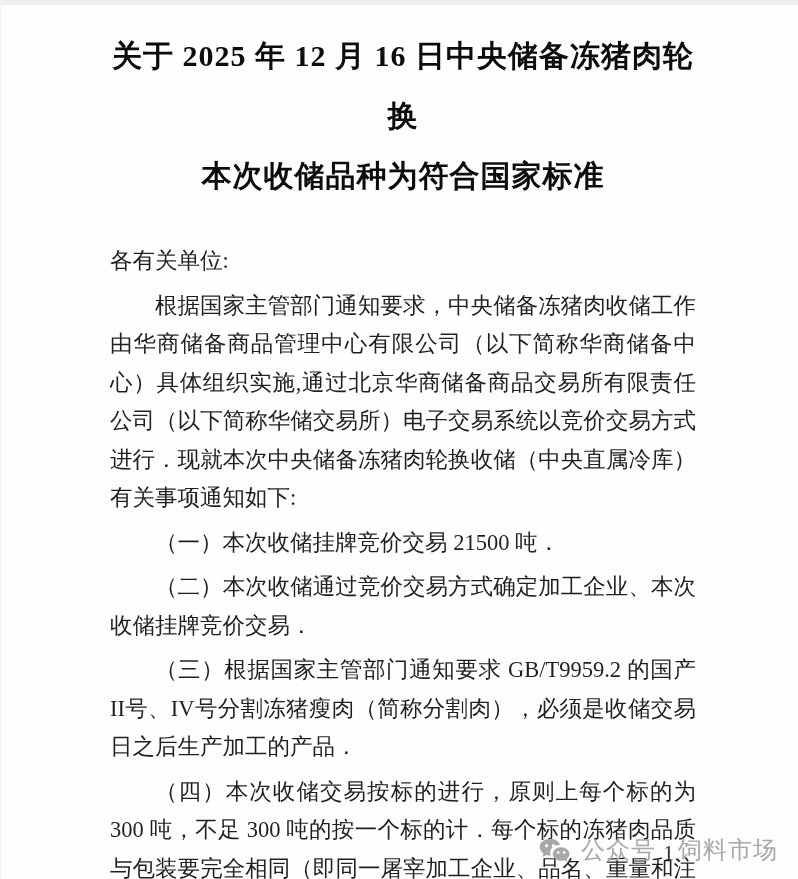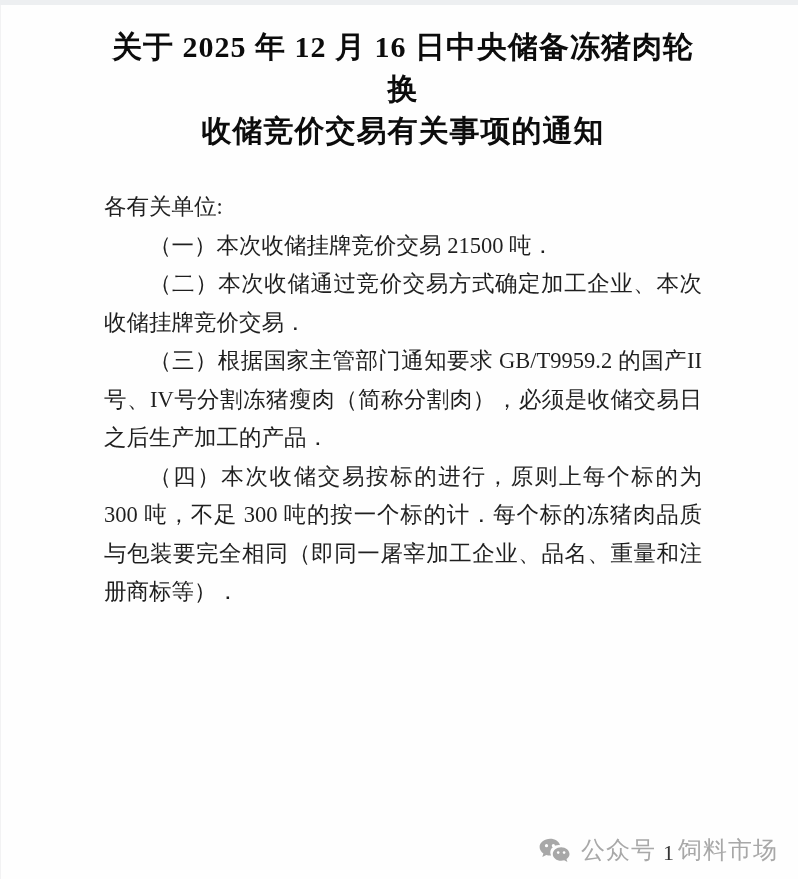--- a/index.html
+++ b/index.html
@@ -24,32 +24,32 @@
   .doc {
     position: absolute;
     top: 26px; left: 104px;
     width: 598px;
     color: #1e1e1e;
   }
   .title {
     text-align: center;
     font-weight: 700;
     font-size: 30px;
-    line-height: 42px;
+    line-height: 60px;
     letter-spacing: 1px;
     color: #0c0c0c;
   }
   .body-text {
     margin-top: 36px;
     font-size: 22.5px;
     line-height: 38.5px;
     text-align: justify;
     color: #1f1f1f;
   }
-  .body-text p { margin: 0; }
+  .body-text p { margin: 6px; }
   .para { text-indent: 45px; }
   .salutation { text-indent: 0; }
   .section-heading {
     font-family: "Liberation Sans", "DejaVu Sans", sans-serif;
     font-weight: 700;
     text-indent: 45px;
     color: #0e0e0e;
     letter-spacing: 0.5px;
   }
   .footer {
@@ -77,25 +77,26 @@
 </style>
 </head>
 <body>
 
 <div class="page">
   <div class="top-strip"></div>
 
   <div class="doc">
     <div class="title">
       <div>关于 2025 年 12 月 16 日中央储备冻猪肉轮换</div>
-      <div>收储竞价交易有关事项的通知</div>
+      <div>本次收储品种为符合国家标准</div>
     </div>
 
     <div class="body-text">
       <p class="salutation">各有关单位:</p>
+      <p class="para">根据国家主管部门通知要求，中央储备冻猪肉收储工作由华商储备商品管理中心有限公司（以下简称华商储备中心）具体组织实施,通过北京华商储备商品交易所有限责任公司（以下简称华储交易所）电子交易系统以竞价交易方式进行．现就本次中央储备冻猪肉轮换收储（中央直属冷库）有关事项通知如下:</p>
       <p class="para">（一）本次收储挂牌竞价交易 21500 吨．</p>
       <p class="para">（二）本次收储通过竞价交易方式确定加工企业、本次收储挂牌竞价交易．</p>
       <p class="para">（三）根据国家主管部门通知要求 GB/T9959.2 的国产II号、IV号分割冻猪瘦肉（简称分割肉），必须是收储交易日之后生产加工的产品．</p>
       <p class="para">（四）本次收储交易按标的进行，原则上每个标的为 300 吨，不足 300 吨的按一个标的计．每个标的冻猪肉品质与包装要完全相同（即同一屠宰加工企业、品名、重量和注册商标等）．</p>
     </div>
   </div>
 
   <div class="footer">
     <span class="wechat-icon-wrap">
       <svg width="31" height="28" viewBox="0 0 31 28" xmlns="http://www.w3.org/2000/svg" aria-hidden="true">

